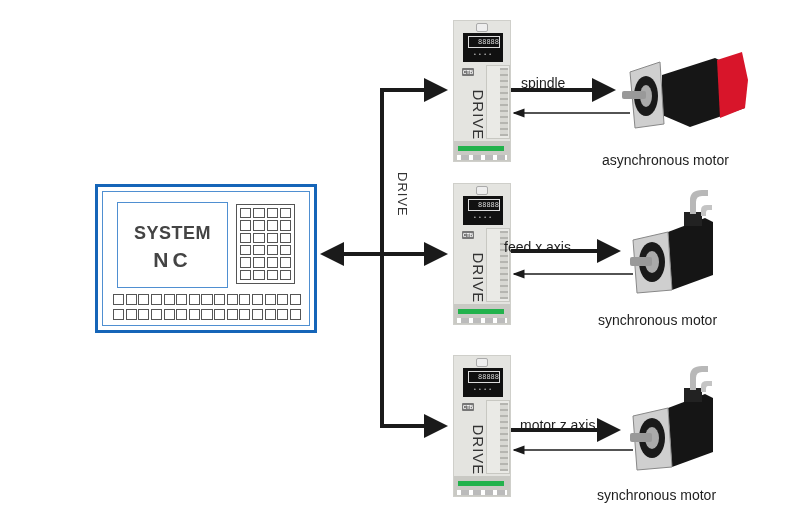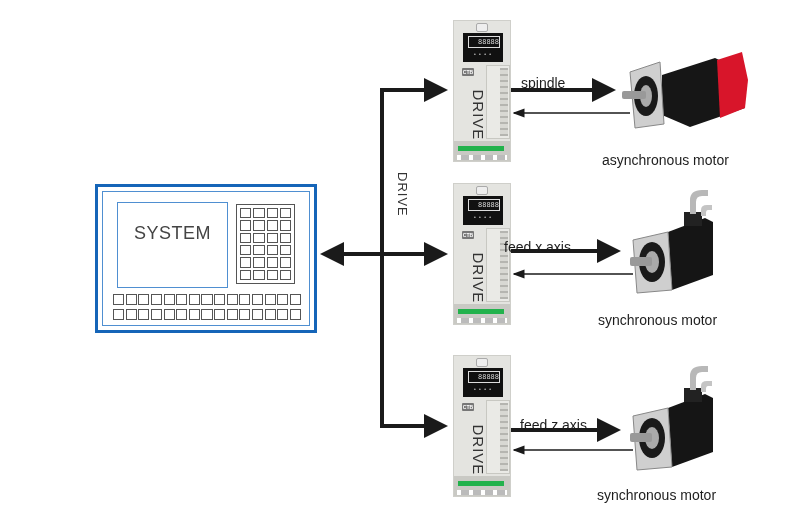--- a/index.html
+++ b/index.html
@@ -5,21 +5,21 @@
   html, body { margin: 0; padding: 0; background: #ffffff; }
   body { width: 800px; height: 523px; position: relative; overflow: hidden;
          font-family: "Liberation Sans", sans-serif; color: #222; }
   .abs { position: absolute; }
   svg.wires { position: absolute; left: 0; top: 0; }
 
   
   .nc-outer { left: 95px; top: 184px; width: 216px; height: 143px;
               border: 3px solid #1565b8; background: #fff; }
   .nc-inner { position: absolute; left: 4px; top: 4px; right: 4px; bottom: 4px;
-              border: 1.5px solid #4f8fd1; }
+              border: 1.5px solid #4f8fd1; font-weight: bold; }
   .nc-screen { position: absolute; left: 14px; top: 10px; width: 109px; height: 84px;
                border: 1.5px solid #4f8fd1; text-align: center; font-size: 18px; color: #444; }
   .nc-screen .l1 { display: block; margin-top: 20px; letter-spacing: 0.5px; }
   .nc-screen .l2 { display: block; margin-top: 4px; font-size: 21px; letter-spacing: 4px; }
   .keypad { position: absolute; left: 133px; top: 12px; width: 59px; height: 80px;
             border: 1.5px solid #555; display: grid; grid-template-columns: repeat(4, 1fr);
             grid-template-rows: repeat(6, 1fr); gap: 2px; padding: 3px; box-sizing: border-box; }
   .key { border: 1.3px solid #555; background: #fff; }
   .keyrow { position: absolute; left: 10px; width: 188px; height: 11px; display: grid;
             grid-template-columns: repeat(15, 1fr); gap: 1.5px; }
@@ -115,20 +115,21 @@
     <ellipse cx="652" cy="438" rx="13" ry="20" fill="#1a1a1a"></ellipse>
     <ellipse cx="652" cy="438" rx="7" ry="11" fill="#aaa"></ellipse>
     <rect x="630" y="433" width="22" height="9" fill="#999" rx="2"></rect>
   </g>
 </svg>
 
 <div class="abs nc-outer">
   <div class="nc-inner">
     <div class="nc-screen">
       <span class="l1">SYSTEM</span>
+      <span class="l2">NC</span>
     </div>
     <div class="keypad" id="keypad">
         <div class="key"></div>
         <div class="key"></div>
         <div class="key"></div>
         <div class="key"></div>
         <div class="key"></div>
         <div class="key"></div>
         <div class="key"></div>
         <div class="key"></div>
@@ -234,17 +235,17 @@
       <div class="strip"></div>
     </div>
   <div class="bottom">
       <div class="green"></div>
       <div class="screws"></div>
     </div>
 </div>
 
 <div class="abs txt" style="left:521px; top:67px;">spindle</div>
 <div class="abs txt" style="left:504px; top:231px;">feed x axis</div>
-<div class="abs txt" style="left:520px; top:409px;">feed z axis</div>
+<div class="abs txt" style="left:520px; top:409px;">motor z axis</div>
 
 <div class="abs txt" style="left:602px; top:144px;">asynchronous motor</div>
 <div class="abs txt" style="left:598px; top:304px;">synchronous motor</div>
 <div class="abs txt" style="left:597px; top:479px;">synchronous motor</div>
 
 </body></html>

